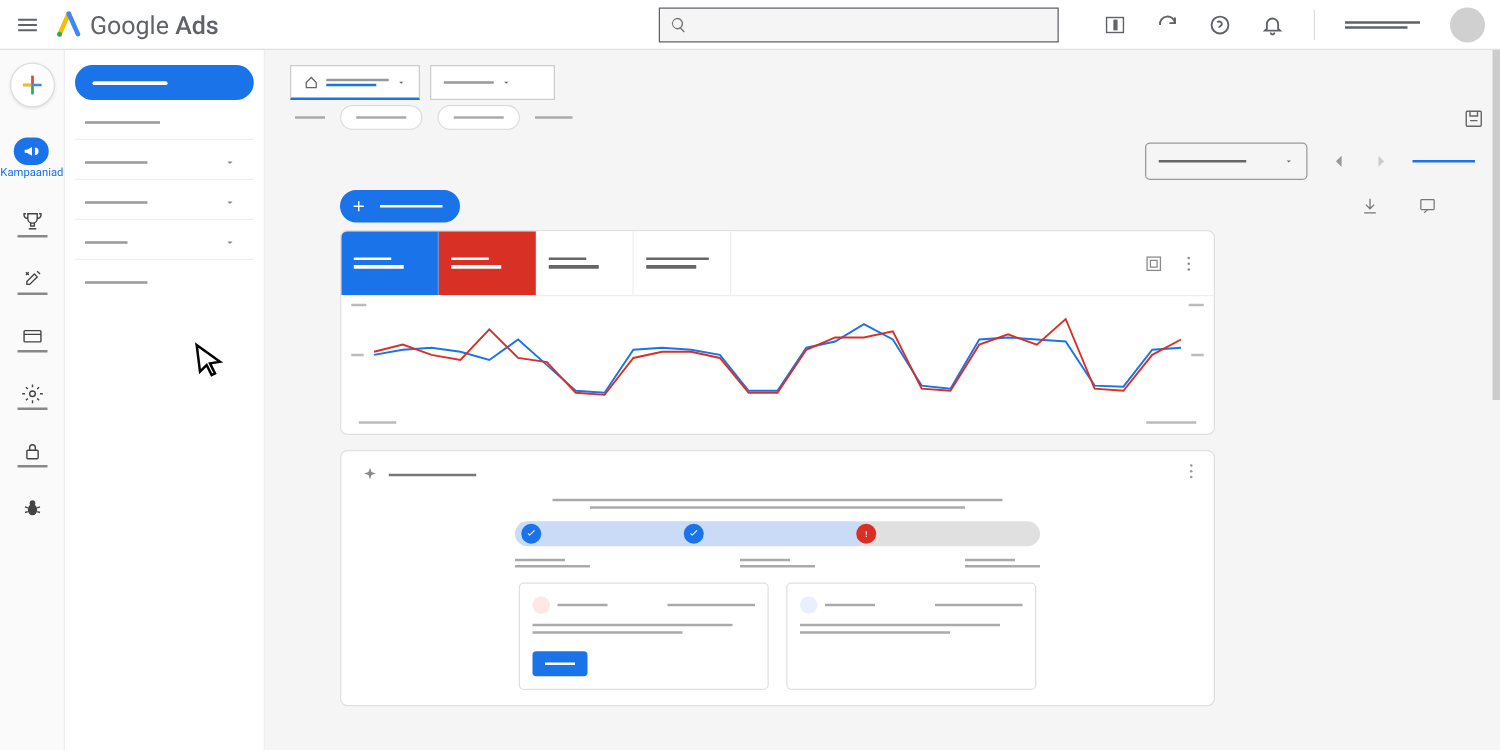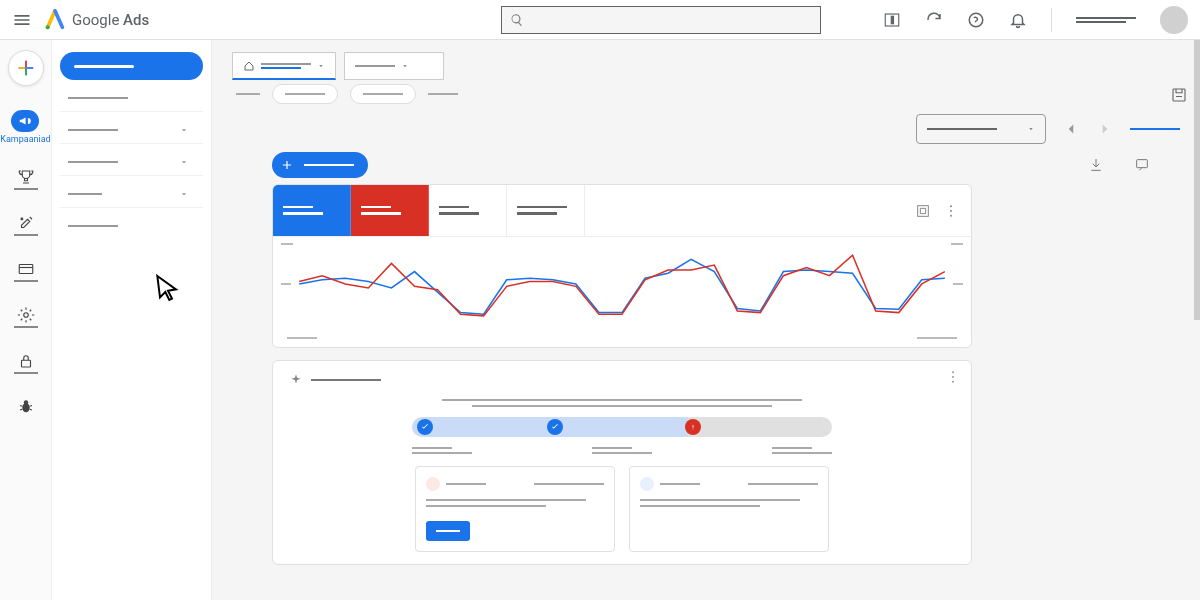--- a/index.html
+++ b/index.html
@@ -2,21 +2,21 @@
 <html><head>
 <meta charset="utf-8">
 <style>
 * { box-sizing: border-box; margin: 0; padding: 0; font-family: Roboto, Arial, sans-serif; }
 body { background: #fff; overflow: hidden; width: 1200px; height: 600px; position: relative; }
 
 
 .header { height: 40px; border-bottom: 1px solid #e0e0e0; display: flex; align-items: center; padding: 0 12px; gap: 12px; }
 .menu-icon { width: 20px; height: 20px; cursor: pointer; }
 .logo { display: flex; align-items: center; gap: 6px; }
-.logo-text { font-size: 15px; color: #5f6368; text-align: right; }
+.logo-text { font-size: 20px; color: #5f6368; text-align: right; }
 .logo-text-bold { font-weight: 500; }
 .search-container { margin-left: 340px; width: 320px; height: 28px; border: 1px solid #5f6368; background: #f5f5f5; display: flex; align-items: center; padding: 0 8px; gap: 8px; }
 .search-input { flex: 1; border: none; background: transparent; outline: none; font-size: 12px; }
 .header-actions { margin-left: auto; display: flex; align-items: center; gap: 24px; }
 .header-icon { width: 18px; height: 18px; cursor: pointer; color: #5f6368; }
 .header-sep { width: 1px; height: 24px; background: #ddd; }
 .account-info { display: flex; flex-direction: column; gap: 2px; }
 .account-line { height: 2px; background: #5f6368; width: 60px; }
 .account-line2 { height: 2px; background: #5f6368; width: 50px; }
 .avatar { width: 28px; height: 28px; border-radius: 50%; background: #d0d0d0; }

